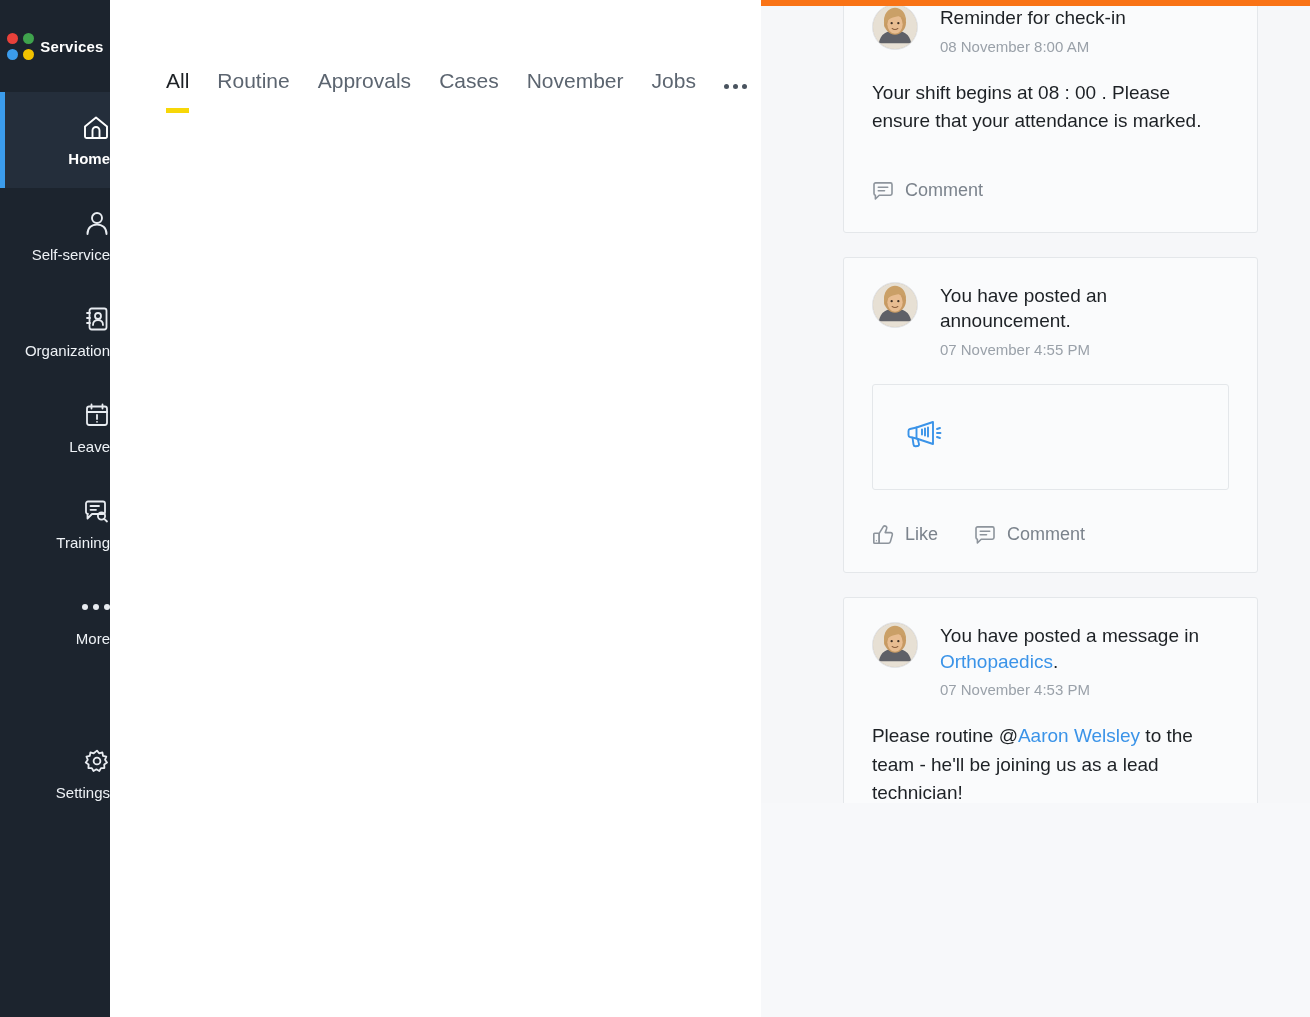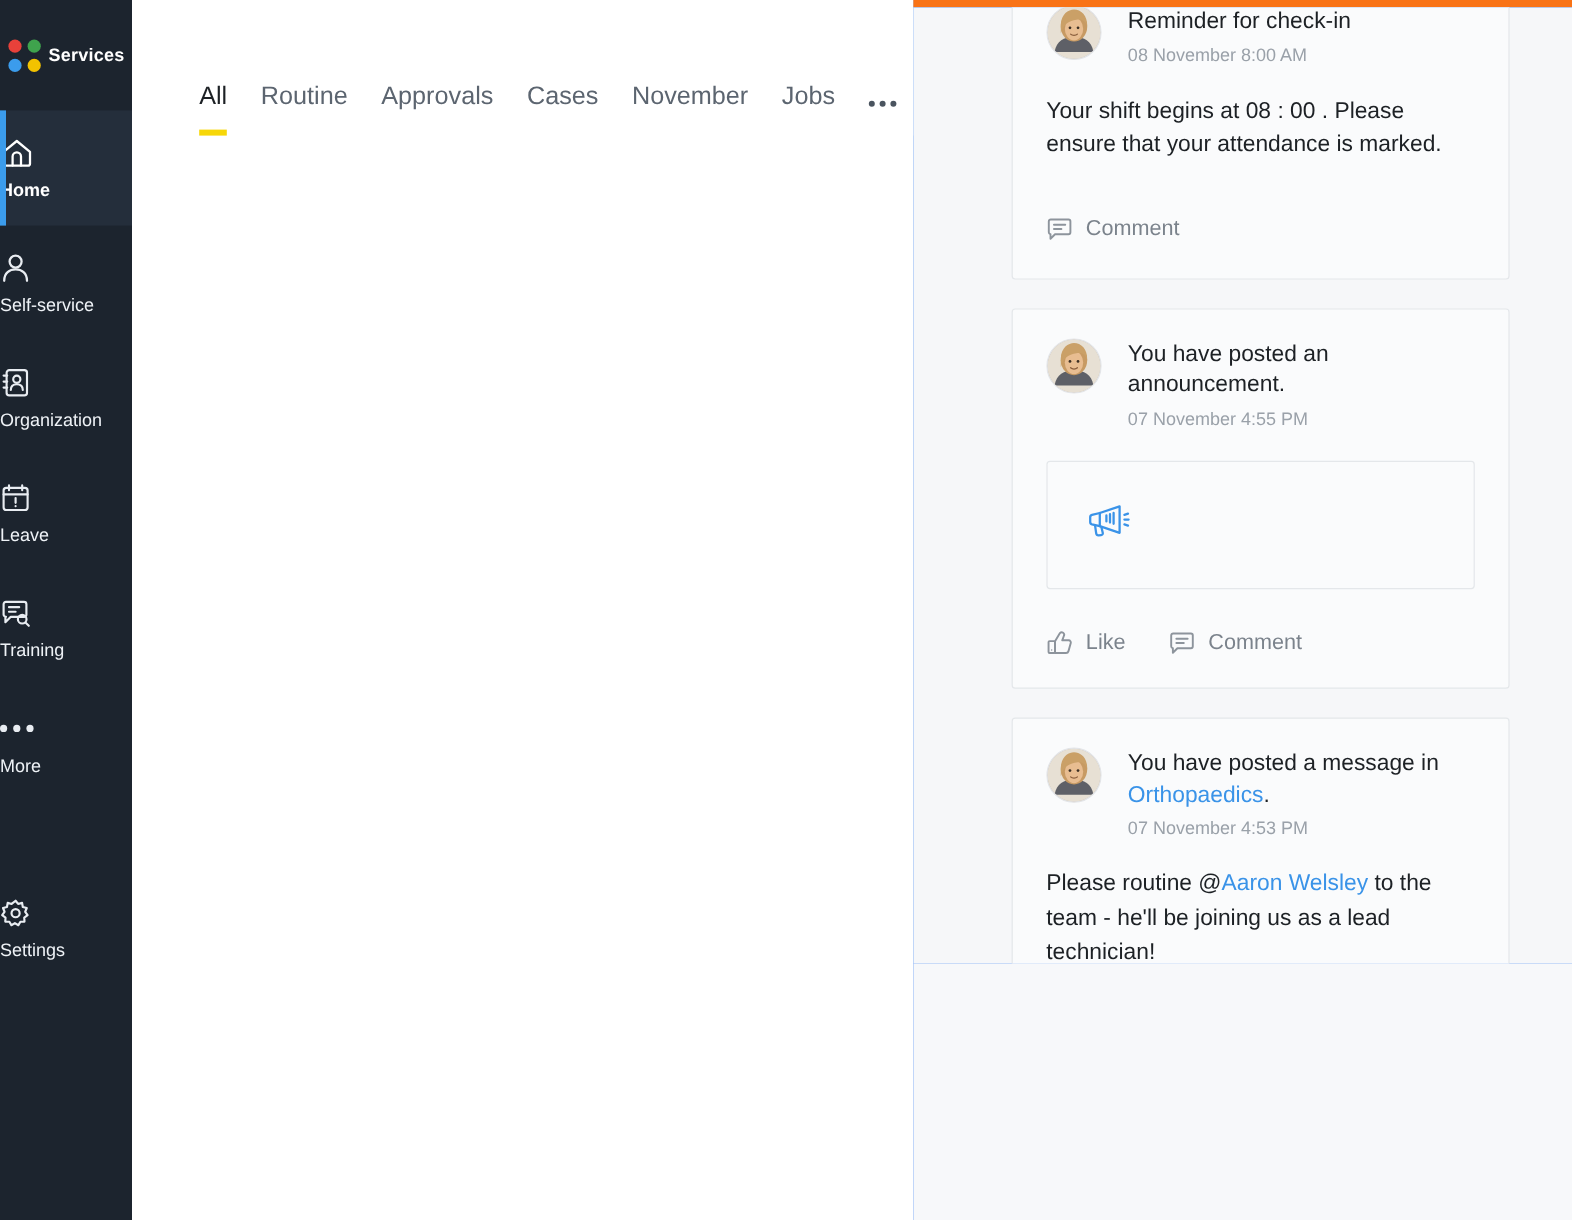--- a/index.html
+++ b/index.html
@@ -28,21 +28,21 @@
     gap: 5px; justify-content: center; align-content: center;
   }
   .logo-dots i { display:block; width: 11px; height: 11px; border-radius: 50%; }
   .brand-label {
     font-size: 15px; color: #ffffff; font-weight: bold; letter-spacing: .2px;
   }
   .nav { display: flex; flex-direction: column; }
   .nav-item {
     height: 96px; position: relative;
     display: flex; flex-direction: column;
-    align-items: flex-start; justify-content: center; gap: 9px;
+    align-items: flex-end; justify-content: center; gap: 9px;
     color: #e8ecf1; text-decoration: none; cursor: pointer;
   }
   .nav-item.active { background: #242e3b; }
   .nav-item.active::before {
     content: ""; position: absolute; left: 0; top: 0; bottom: 0;
     width: 5px; background: #3b9cec;
   }
   .nav-item .nav-icon { height: 28px; display: flex; align-items: center; justify-content: center; }
   .nav-item .nav-icon svg { display: block; }
   .nav-label { font-size: 15px; color: #eef2f6; white-space: nowrap; }

